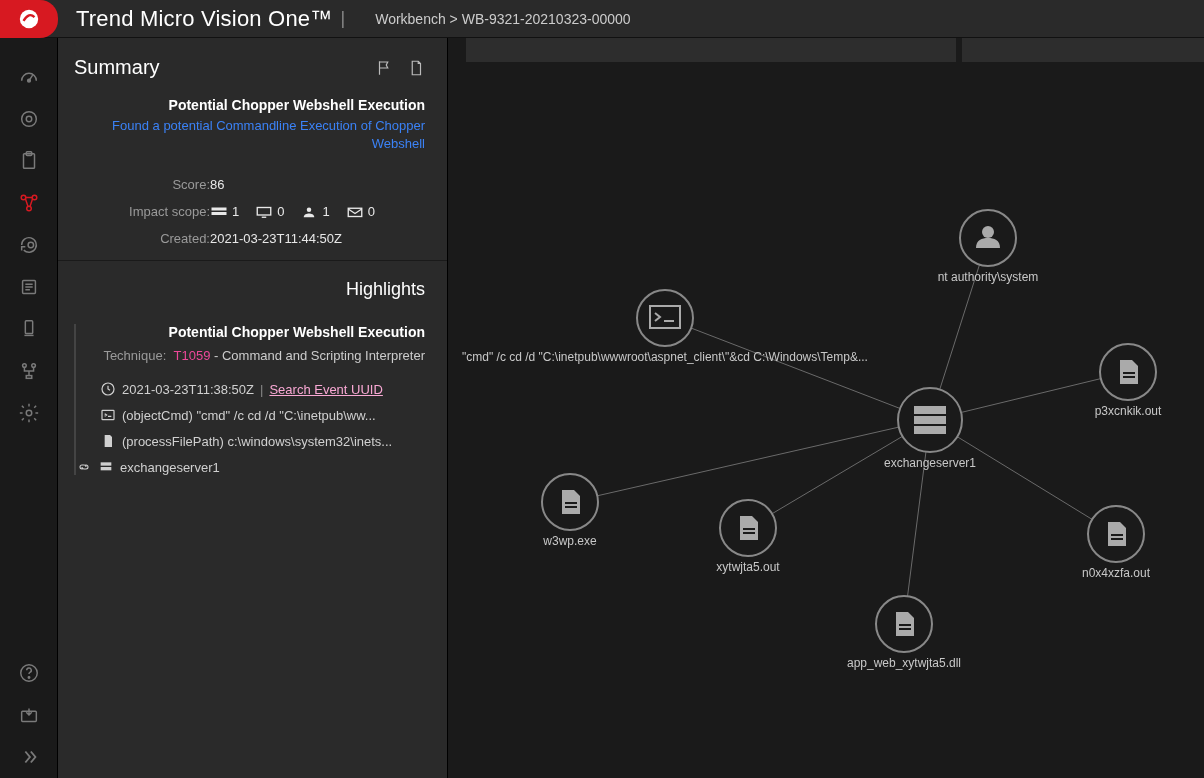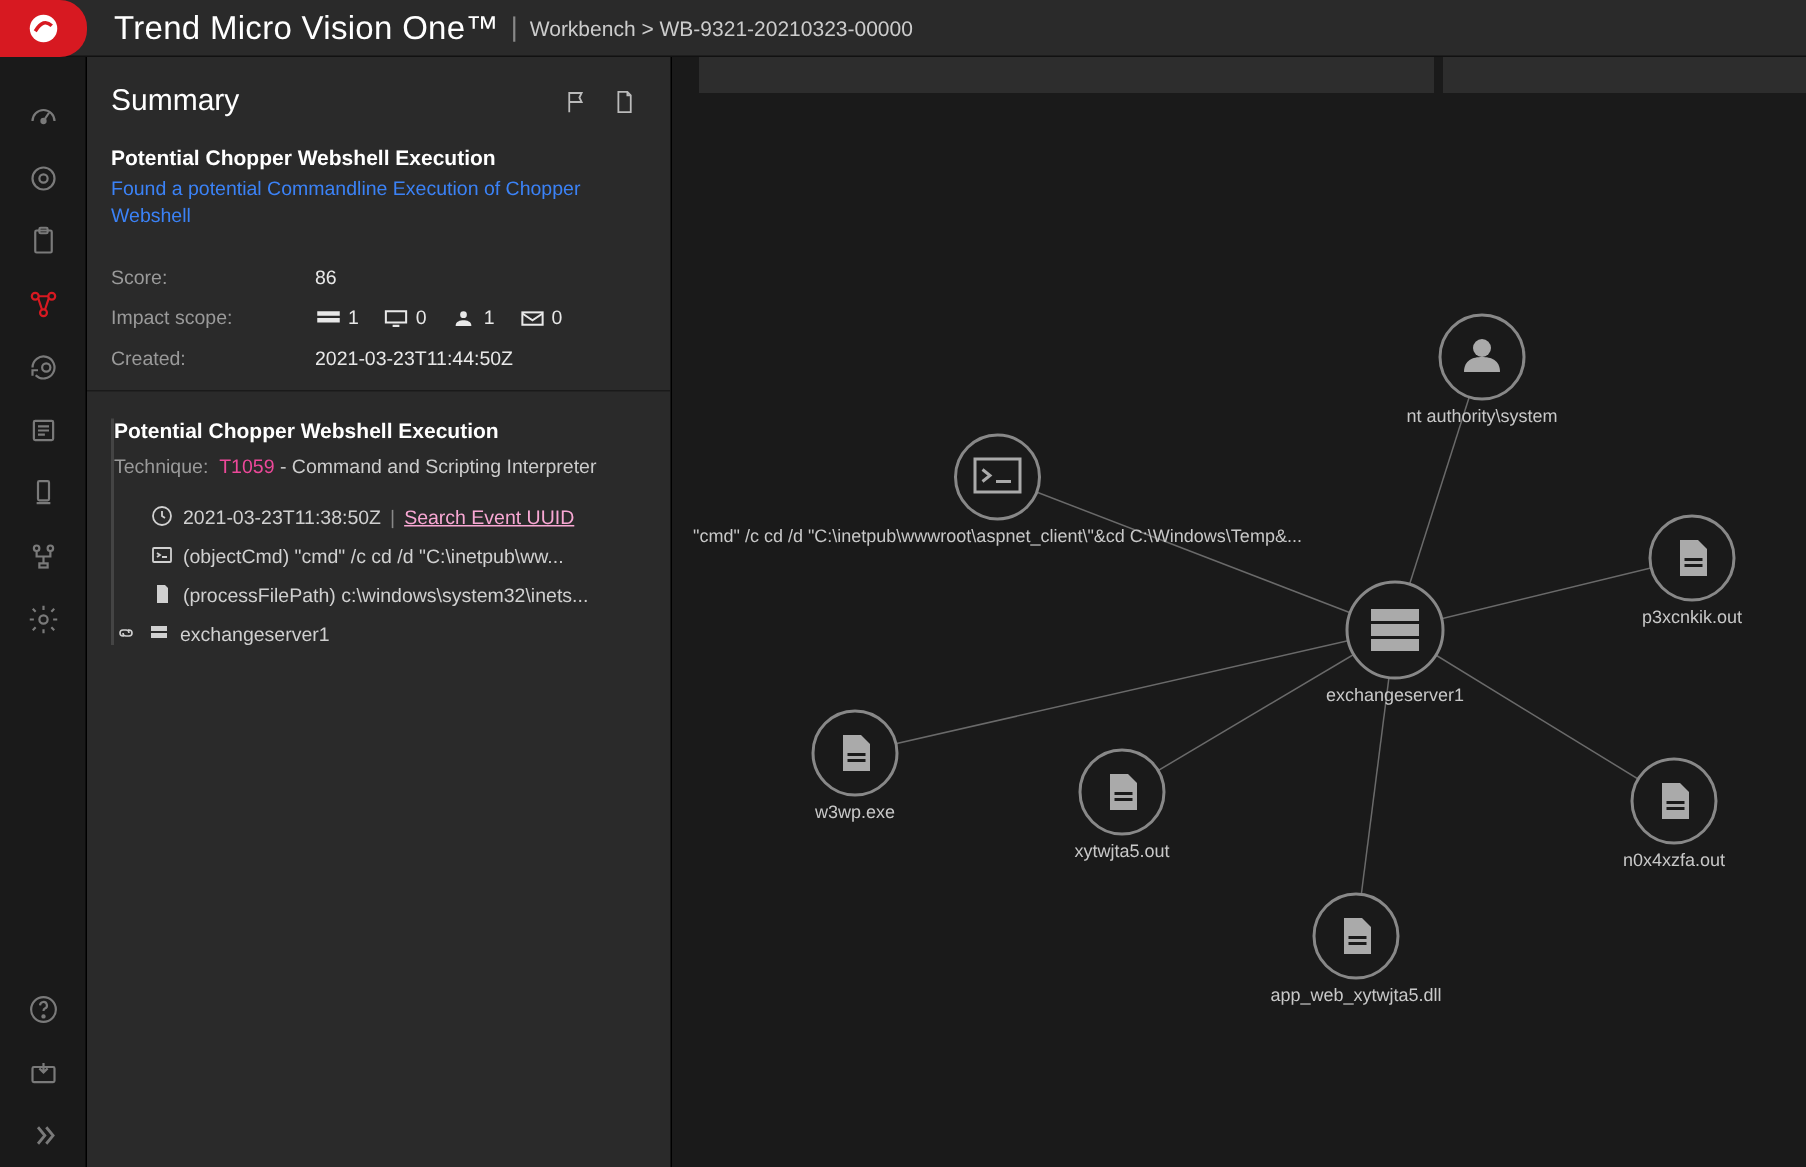--- a/index.html
+++ b/index.html
@@ -34,21 +34,21 @@
 .product-title {
   color: #fff;
   font-size: 22px;
   font-weight: 400;
   margin-left: 18px;
   letter-spacing: 0.2px;
 }
 .breadcrumb {
   color: #ccc;
   font-size: 14px;
-  margin-left: 0;
+  margin-left: 22px;
 }
 .main {
   display: flex;
   height: calc(100% - 38px);
 }
 .sidebar {
   width: 58px;
   background: #1a1a1a;
   display: flex;
   flex-direction: column;
@@ -67,20 +67,21 @@
 }
 .sidebar .nav-item.active { color: #d71921; }
 .sidebar .nav-item svg { width: 22px; height: 22px; }
 .sidebar .spacer { flex: 1; }
 .summary-panel {
   width: 390px;
   background: #2a2a2a;
   border-right: 1px solid #000;
   padding: 0;
   overflow-y: auto;
+  text-align: right;
 }
 .summary-panel .inner { padding: 18px 22px 18px 16px; }
 .summary-title-row {
   display: flex;
   align-items: center;
   justify-content: space-between;
   margin-bottom: 18px;
 }
 .summary-title {
   color: #fff;
@@ -347,20 +348,21 @@
             </div>
         </div>
       </div>
       <div class="kv-row">
         <div class="kv-label">Created:</div>
         <div class="kv-value">2021-03-23T11:44:50Z</div>
       </div>
 
       <div class="divider"></div>
 
+      <div class="highlights-title">Highlights</div>
       <div class="highlight-card">
         <div class="highlight-heading">Potential Chopper Webshell Execution</div>
         <div class="technique-row">
           <span>Technique:</span>
           &nbsp;<span class="tech-id">T1059</span>
           <span class="tech-name"> - </span><span class="tech-name">Command and Scripting Interpreter</span>
         </div>
         <div class="hl-line">
           <svg viewBox="0 0 24 24" fill="none" stroke="currentColor" stroke-width="1.8">
               <circle cx="12" cy="12" r="9"></circle>

